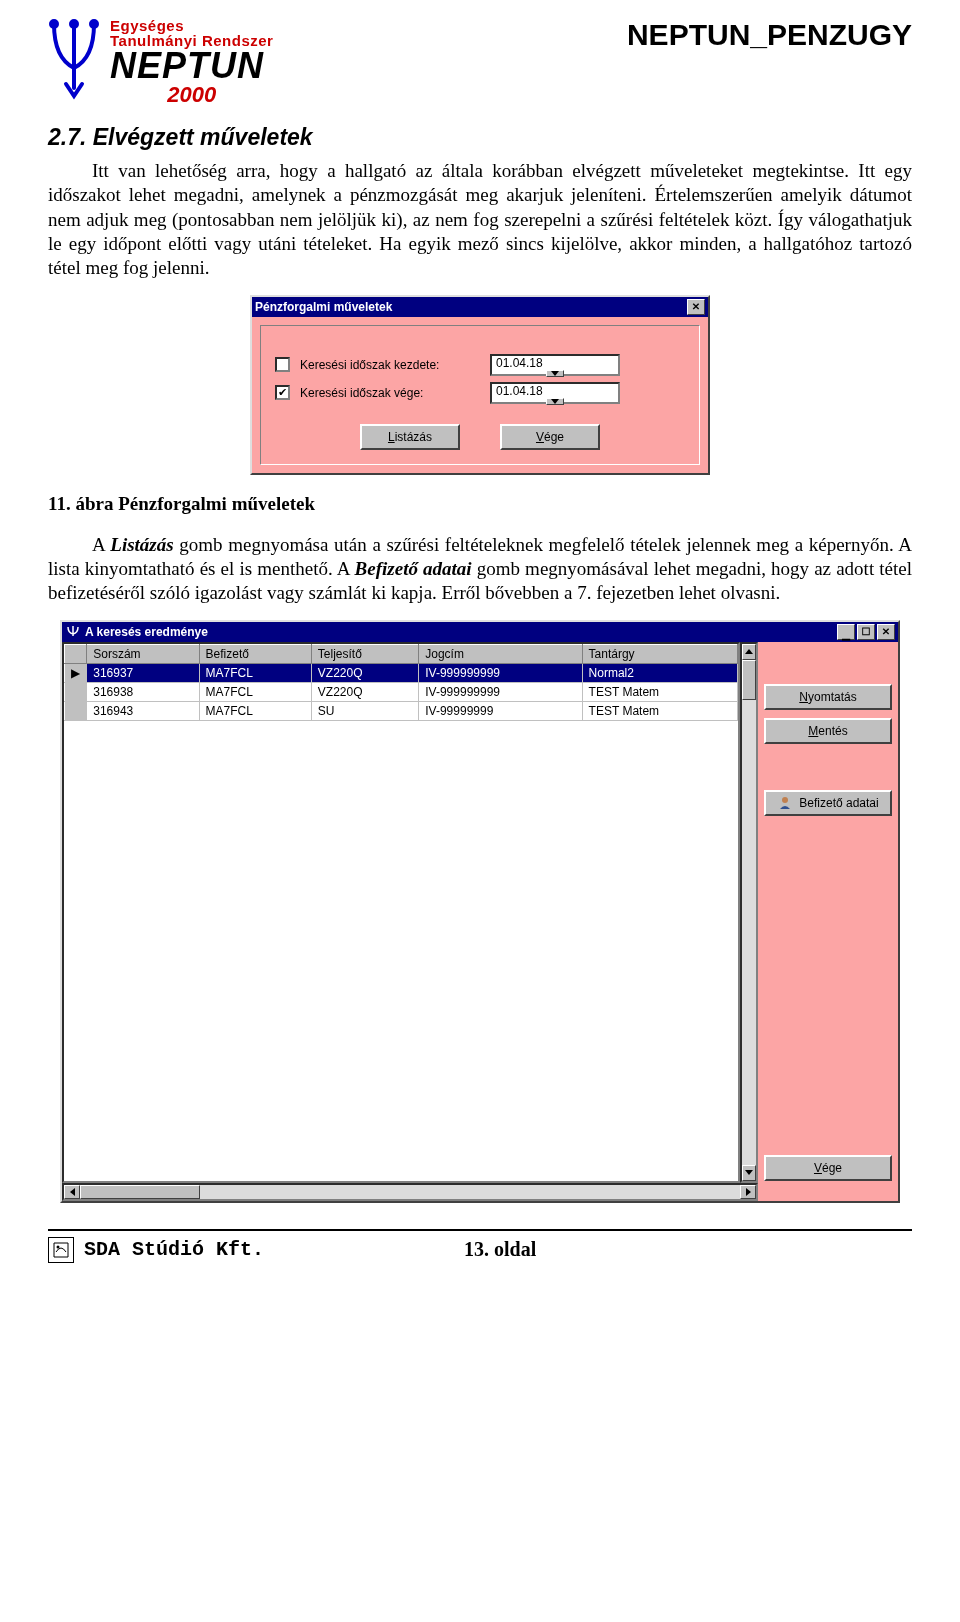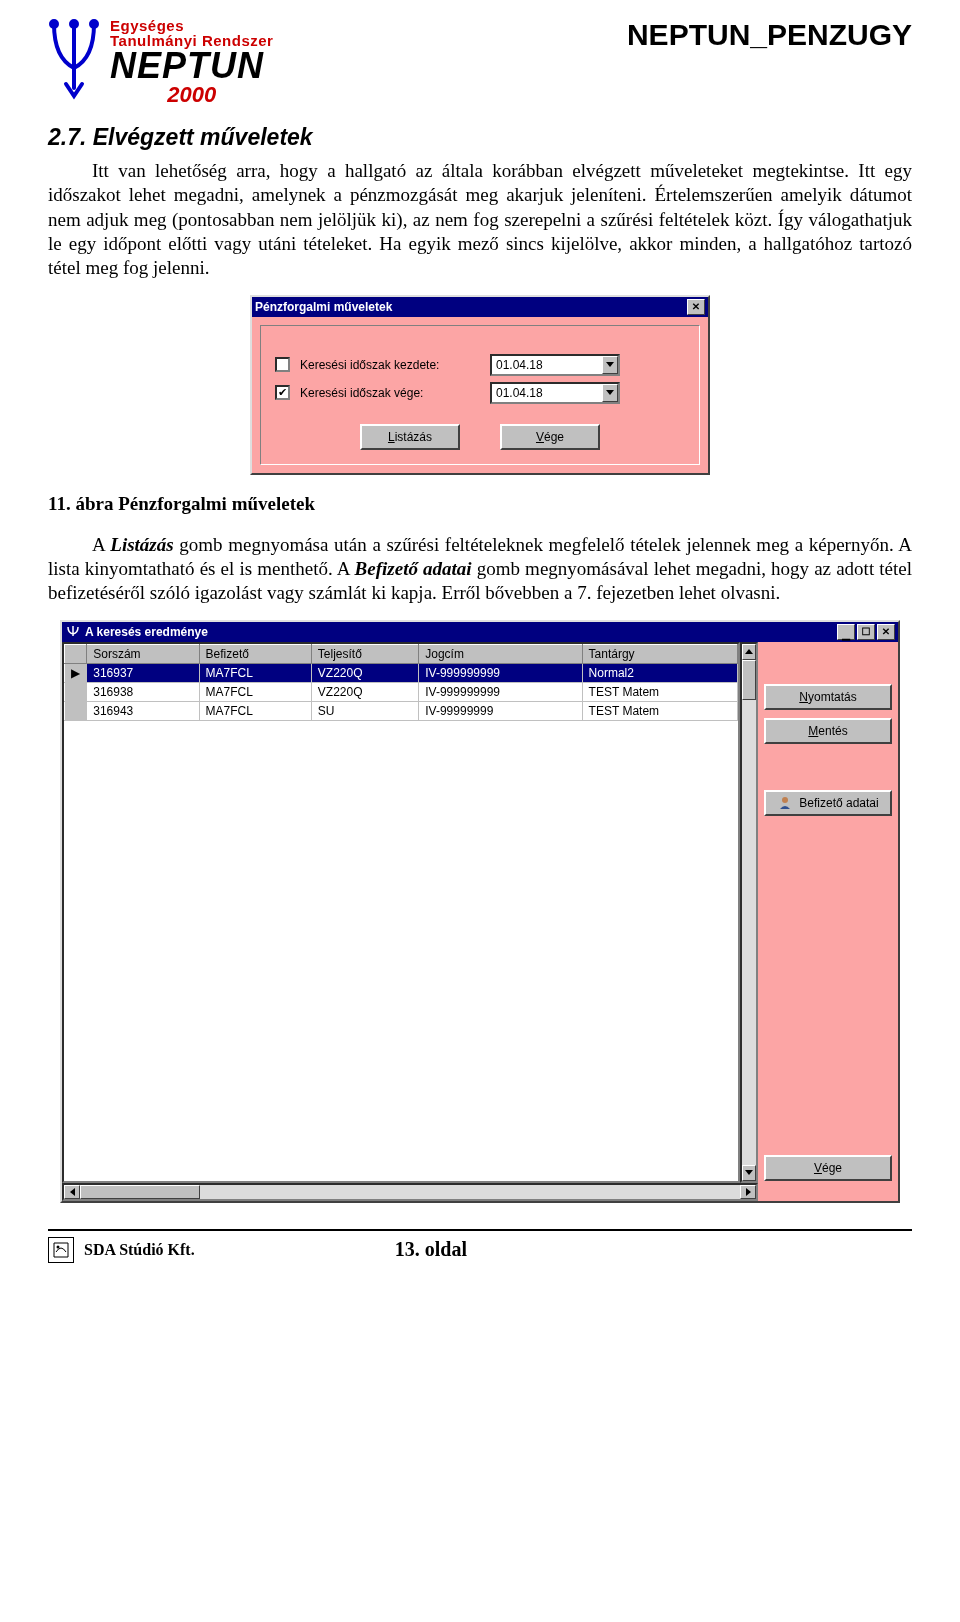--- a/index.html
+++ b/index.html
@@ -67,21 +67,21 @@
     width: 15px; height: 15px; background: #fff;
     border: 2px inset #808080;
     margin-right: 10px;
     display:flex; align-items:center; justify-content:center;
     font-size: 11px; line-height: 1;
   }
   .lbl { width: 190px; }
   .datebox {
     display: flex; align-items: center;
     border: 2px inset #808080; background: #fff;
-    height: 22px; width: 130px;
+    height: 22px; width: 130px; flex-direction: column;
   }
   .datebox input {
     border: 0; outline: 0; font: inherit; height: 18px; width: 100%; padding: 0 4px; background: #fff;
   }
   .datebox .dd {
     width: 18px; height: 18px; background: #c0c0c0;
     border: 1px solid; border-color: #fff #404040 #404040 #fff;
     display:flex; align-items:center; justify-content:center;
   }
   .btnrow { display: flex; gap: 40px; justify-content: center; padding-top: 14px; }
@@ -145,21 +145,21 @@
   .hbar .thumb { width:120px; background:#c0c0c0; border:1px solid; border-color:#fff #404040 #404040 #fff; }
   .sidebtns { width: 140px; padding: 4px 6px; display:flex; flex-direction:column; gap:8px; }
   .sidebtns .spacer { flex:1; }
   .sidebtns .btn95 { width: 100%; min-width: 0; justify-content:center; }
   .btn95 .ico { width:16px; height:16px; margin-right:6px; display:inline-flex; align-items:center; justify-content:center; }
   .win2-body { display:flex; padding:0; }
   .win2-left { flex:1; display:flex; flex-direction:column; }
   
   .footer { margin-top: 26px; border-top: 2px solid #000; padding-top: 6px; display:flex; align-items:center; gap:10px; }
   .footer-icon { width:26px; height:26px; border:1px solid #000; display:flex; align-items:center; justify-content:center; }
-  .footer-text { font-size: 16px; font-weight: bold; }
+  .footer-text { font-size: 20px; font-weight: bold; font-family: Liberation Mono, monospace; }
   .footer-page { margin-left: 190px; font-size: 20px; font-weight: bold; }
   .tri-down { width:0;height:0;border-left:4px solid transparent;border-right:4px solid transparent;border-top:5px solid #000; }
   .tri-up { width:0;height:0;border-left:4px solid transparent;border-right:4px solid transparent;border-bottom:5px solid #000; }
   .tri-left{width:0;height:0;border-top:4px solid transparent;border-bottom:4px solid transparent;border-right:5px solid #000;}
   .tri-right{width:0;height:0;border-top:4px solid transparent;border-bottom:4px solid transparent;border-left:5px solid #000;}
 </style>
 </head>
 <body>
 
 <div class="page">

